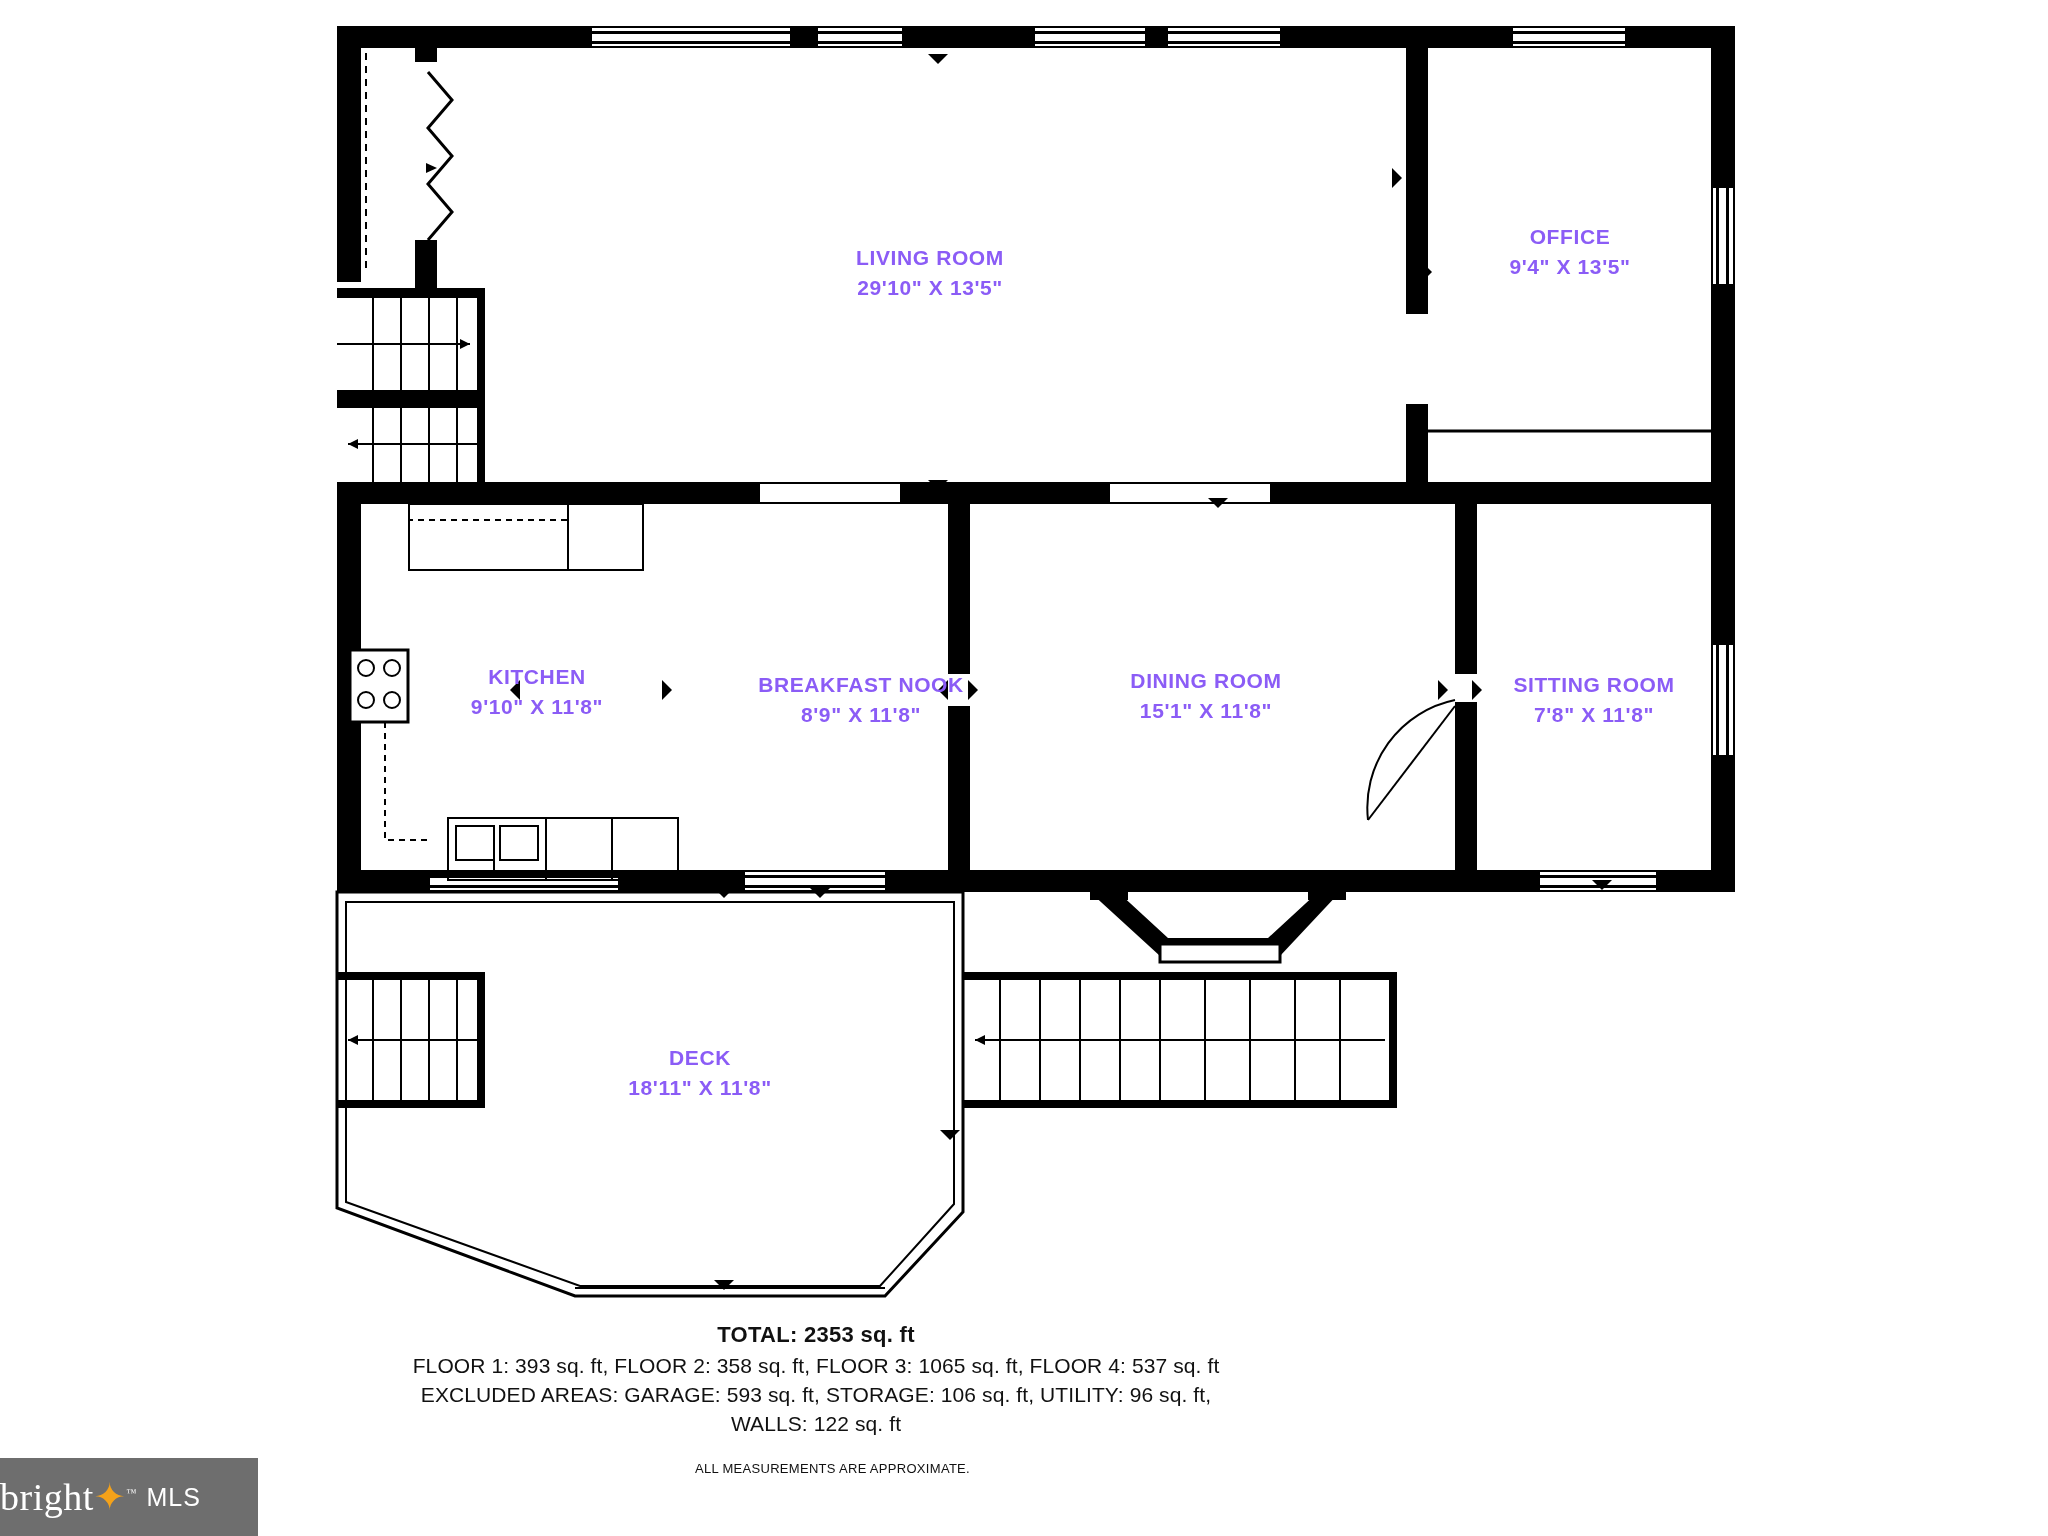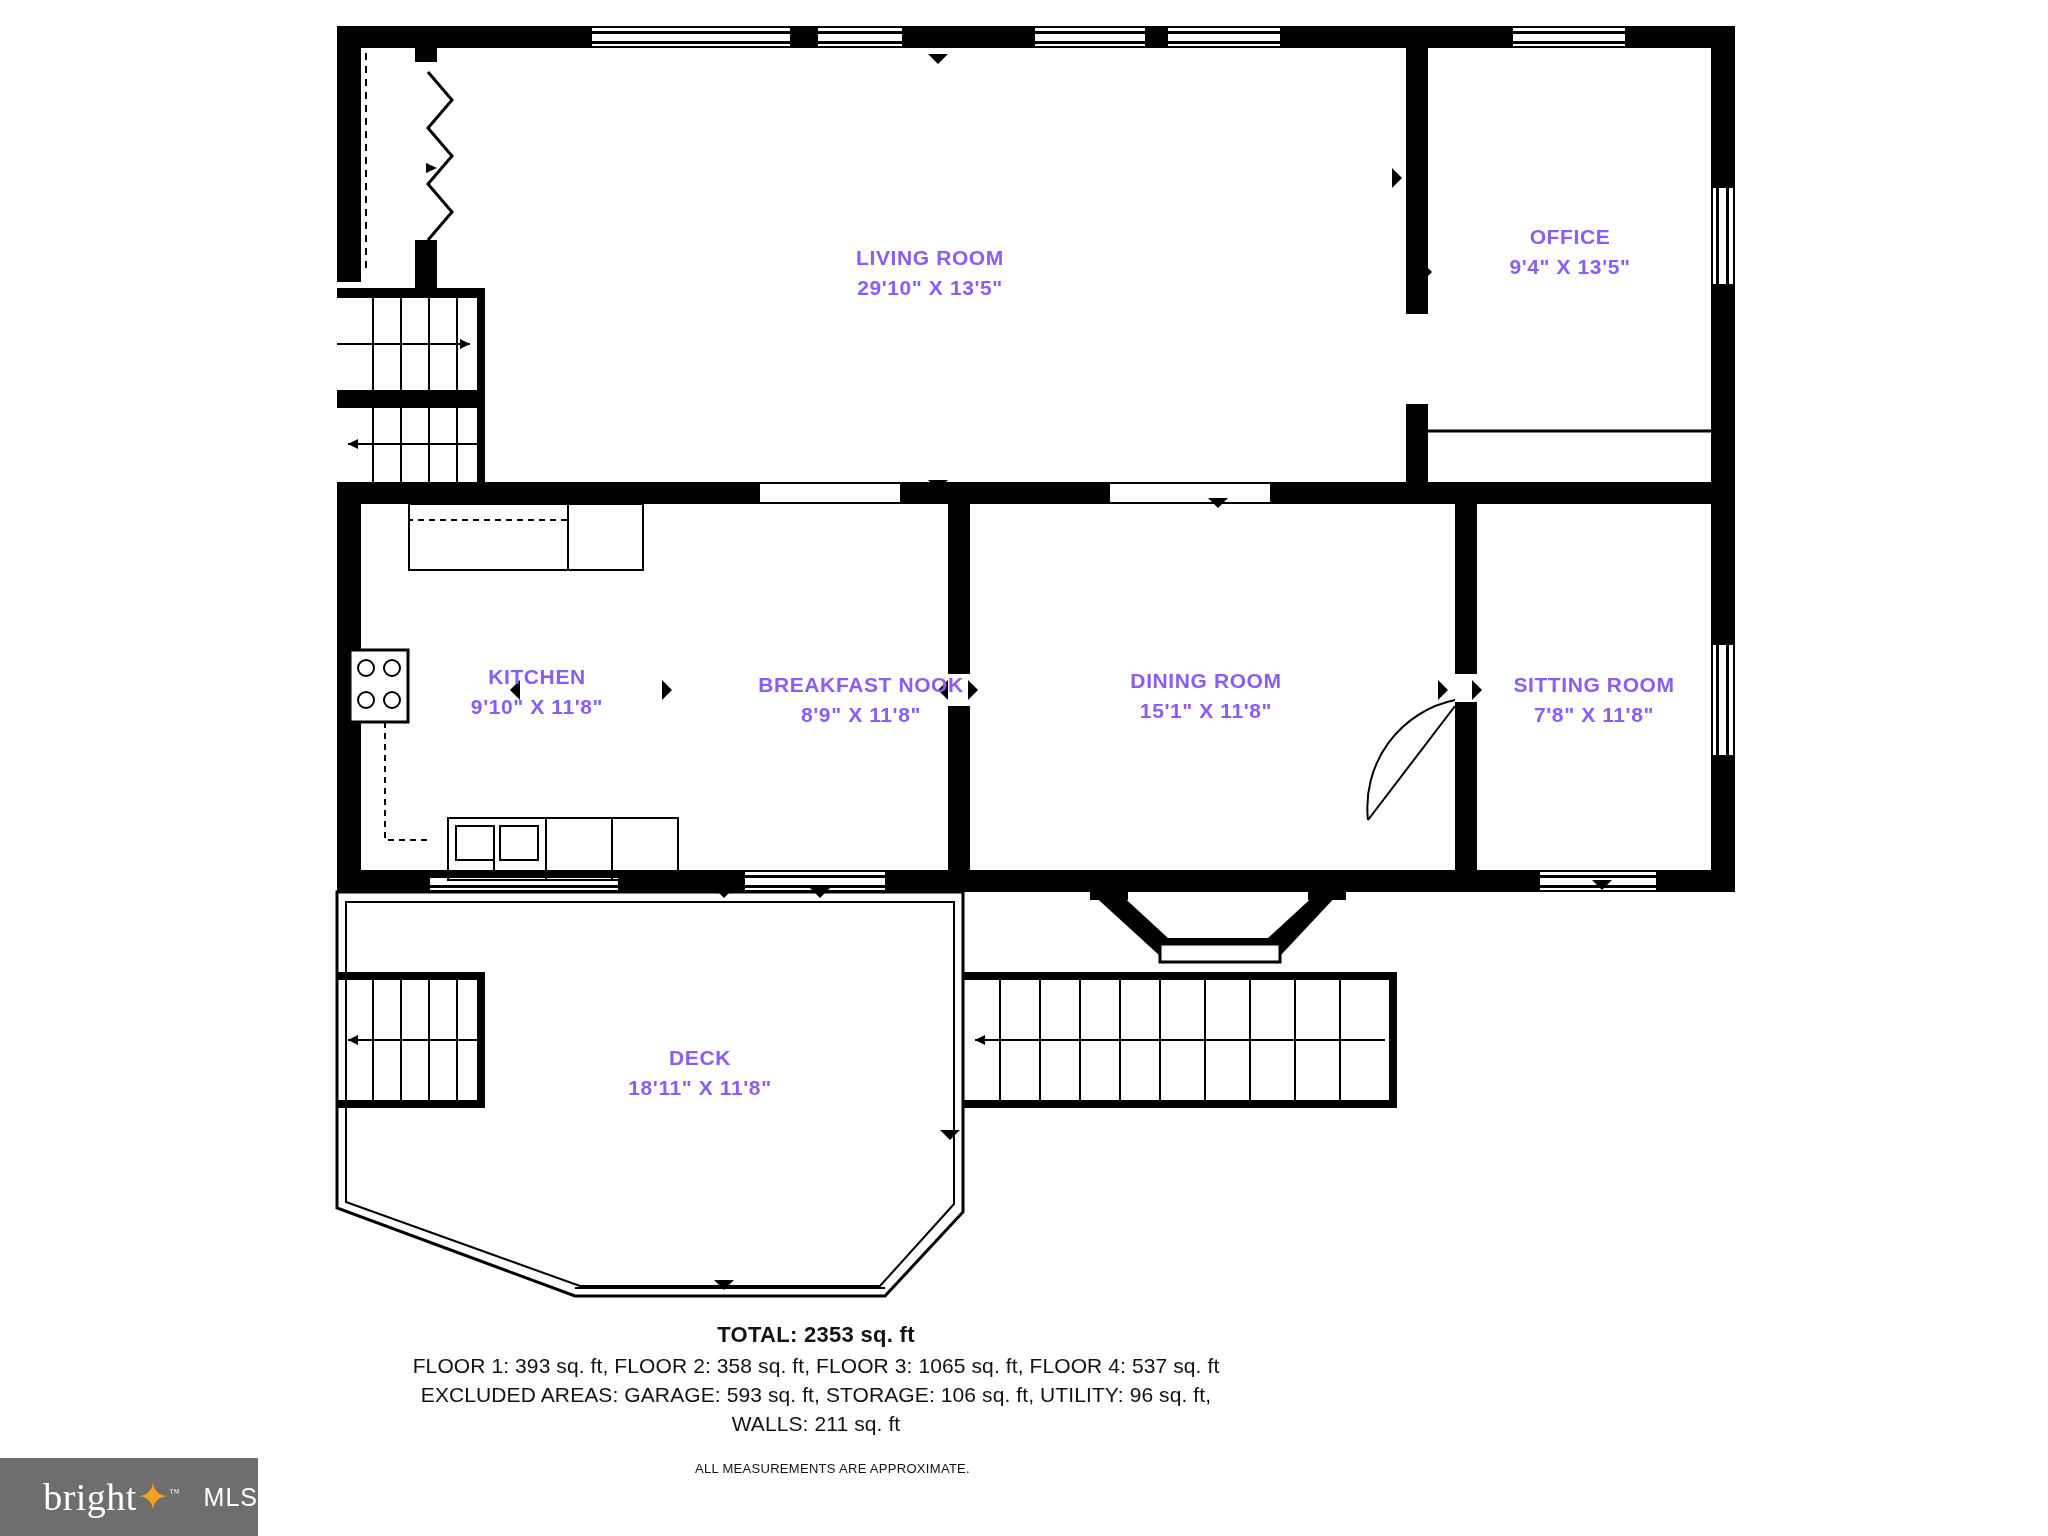--- a/index.html
+++ b/index.html
@@ -67,22 +67,21 @@
   }
   #logo {
     position: absolute;
     left: 0;
     top: 1458px;
     width: 258px;
     height: 78px;
     background: #6e6e6e;
     display: flex;
     align-items: center;
-    justify-content: flex-end;
-    gap: 14px;
+    justify-content: flex-start;
   }
   #logo .logo-text {
     font-family: "Liberation Serif", serif;
     font-size: 38px;
     color: #ffffff;
     letter-spacing: 0.5px;
     position: relative;
   }
   #logo .logo-mls {
     font-family: "Liberation Sans", sans-serif;
@@ -353,20 +352,20 @@
 
 <div class="room-label" style="left:700px; top:1073px;">
   <span class="rname">DECK</span>
   <span class="rdim">18'11" X 11'8"</span>
 </div>
 
 <div id="summary">
   <div class="total">TOTAL: 2353 sq. ft</div>
   <div class="sline">FLOOR 1: 393 sq. ft, FLOOR 2: 358 sq. ft, FLOOR 3: 1065 sq. ft, FLOOR 4: 537 sq. ft</div>
   <div class="sline">EXCLUDED AREAS: GARAGE: 593 sq. ft, STORAGE: 106 sq. ft, UTILITY: 96 sq. ft,</div>
-  <div class="sline">WALLS: 211 sq. ft</div>
+  <div class="sline">WALLS: 122 sq. ft</div>
   <div class="approx">ALL MEASUREMENTS ARE APPROXIMATE.</div>
 </div>
 
 <div id="logo">
   <span class="logo-text"><span>bright</span><span class="spark">✦</span><span class="tm">™</span></span>
   <span class="logo-mls">MLS</span>
 </div>
 
 </body></html>

